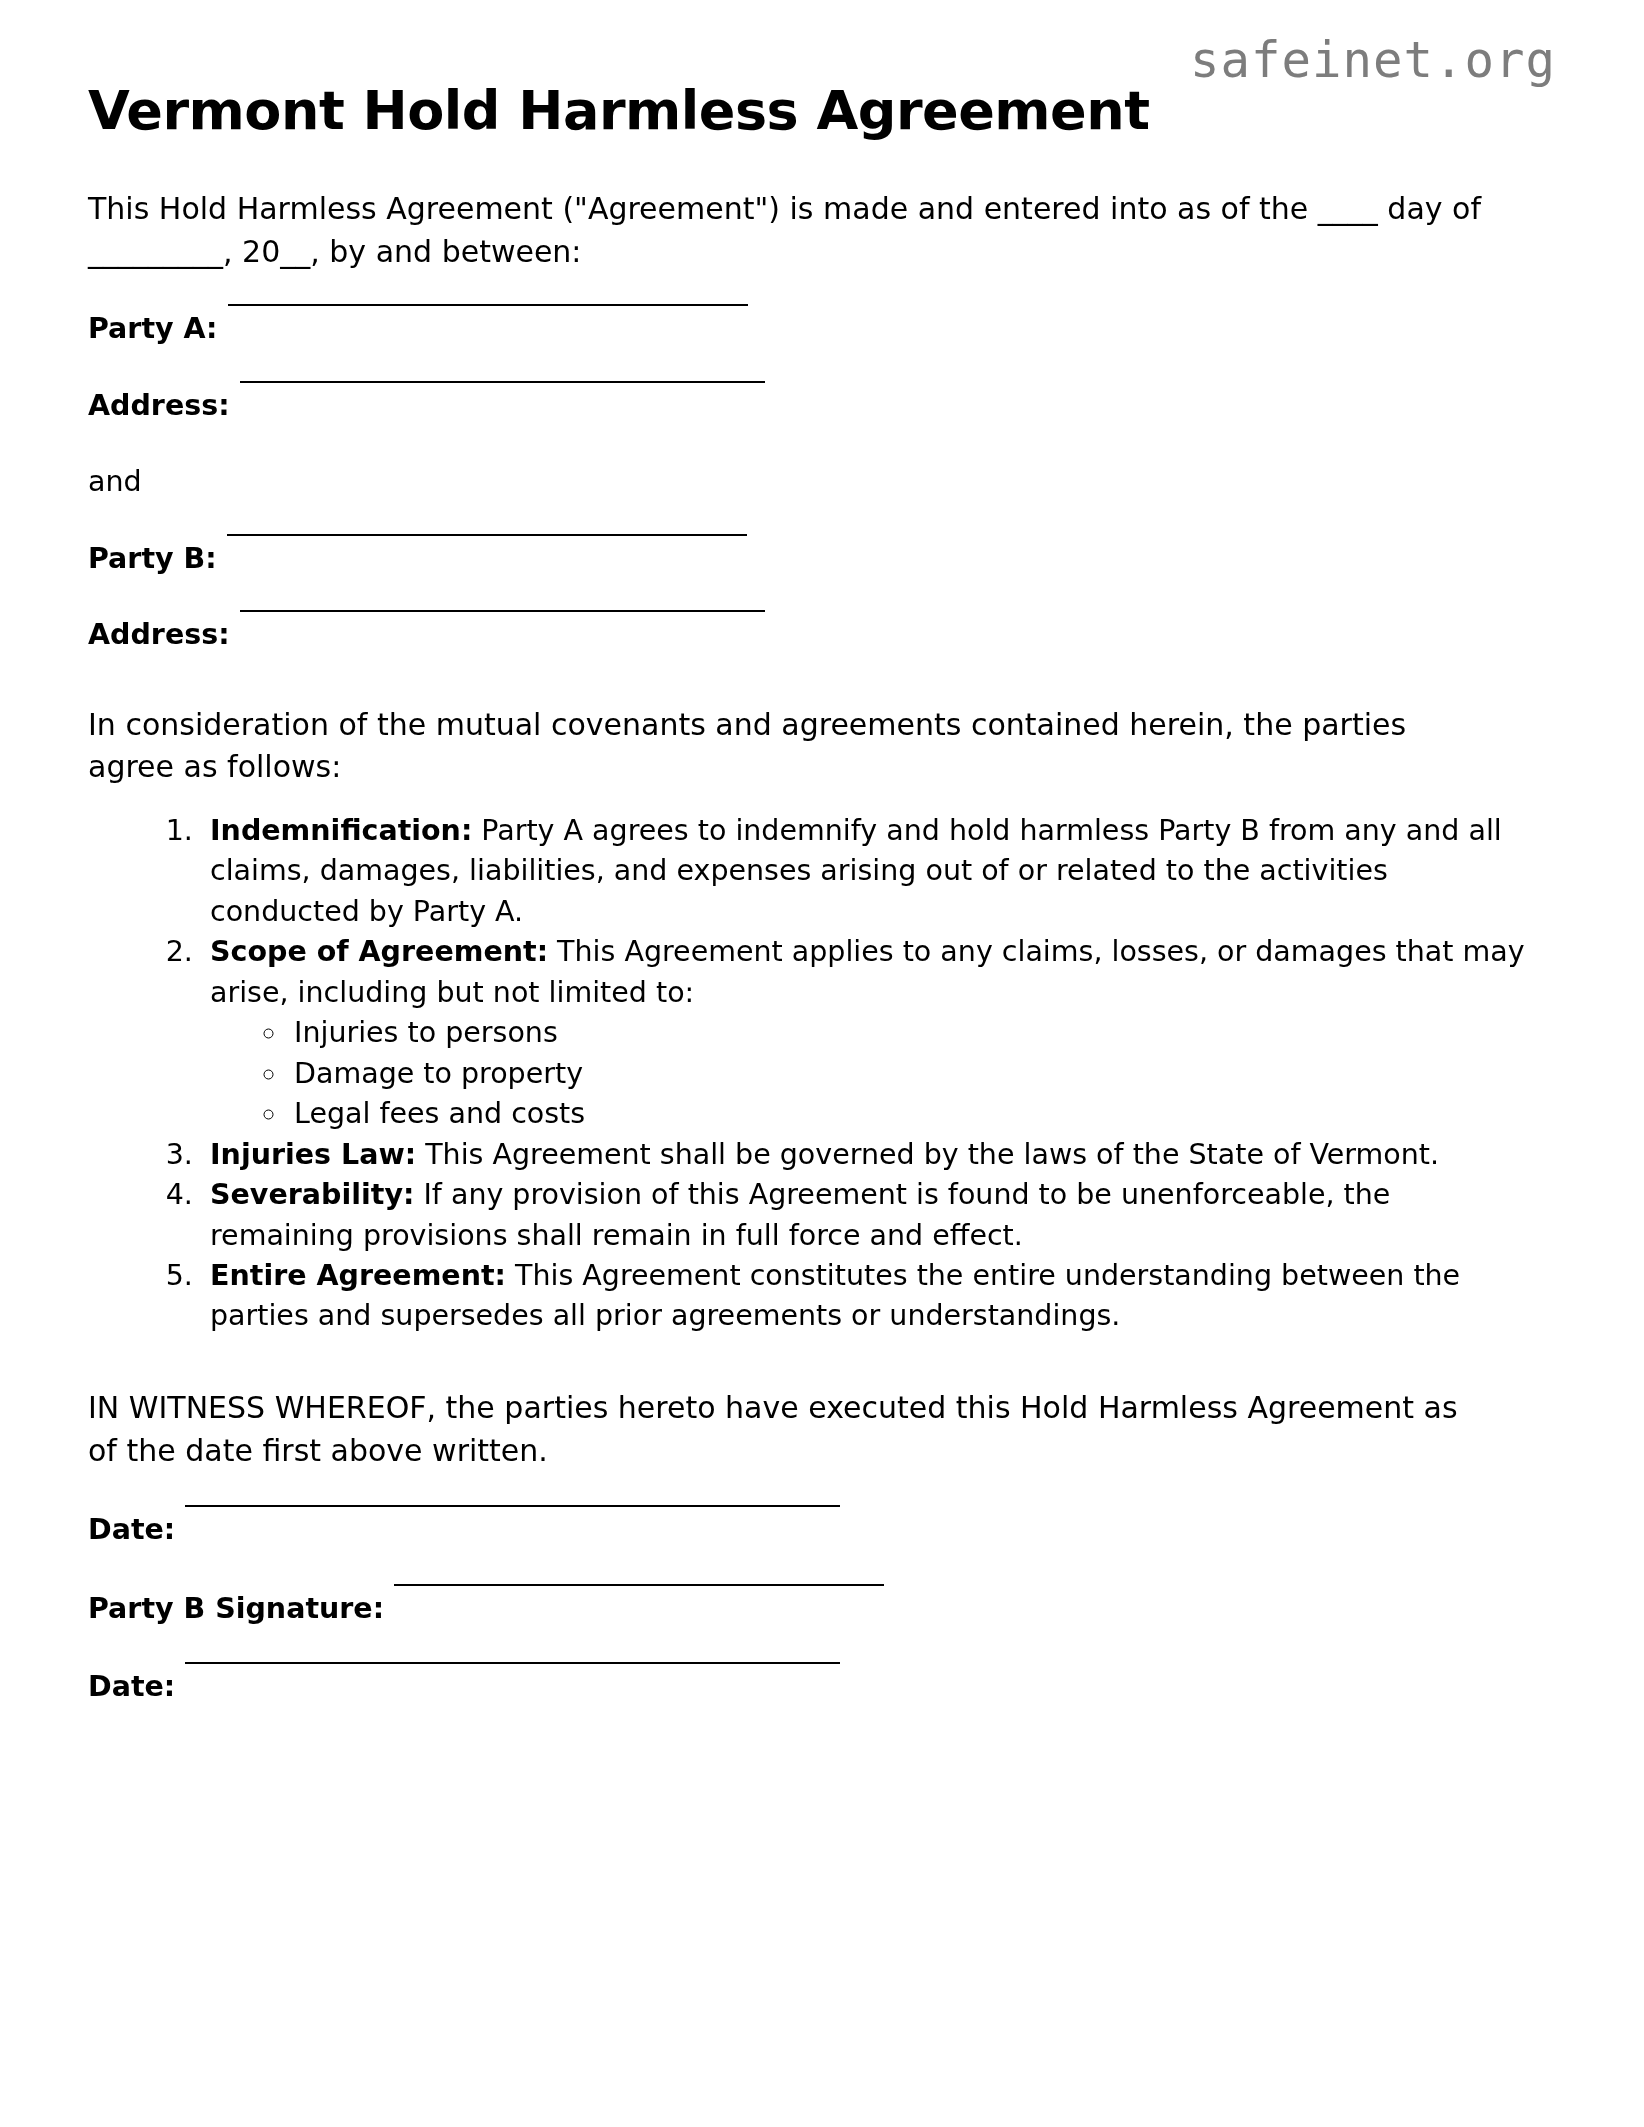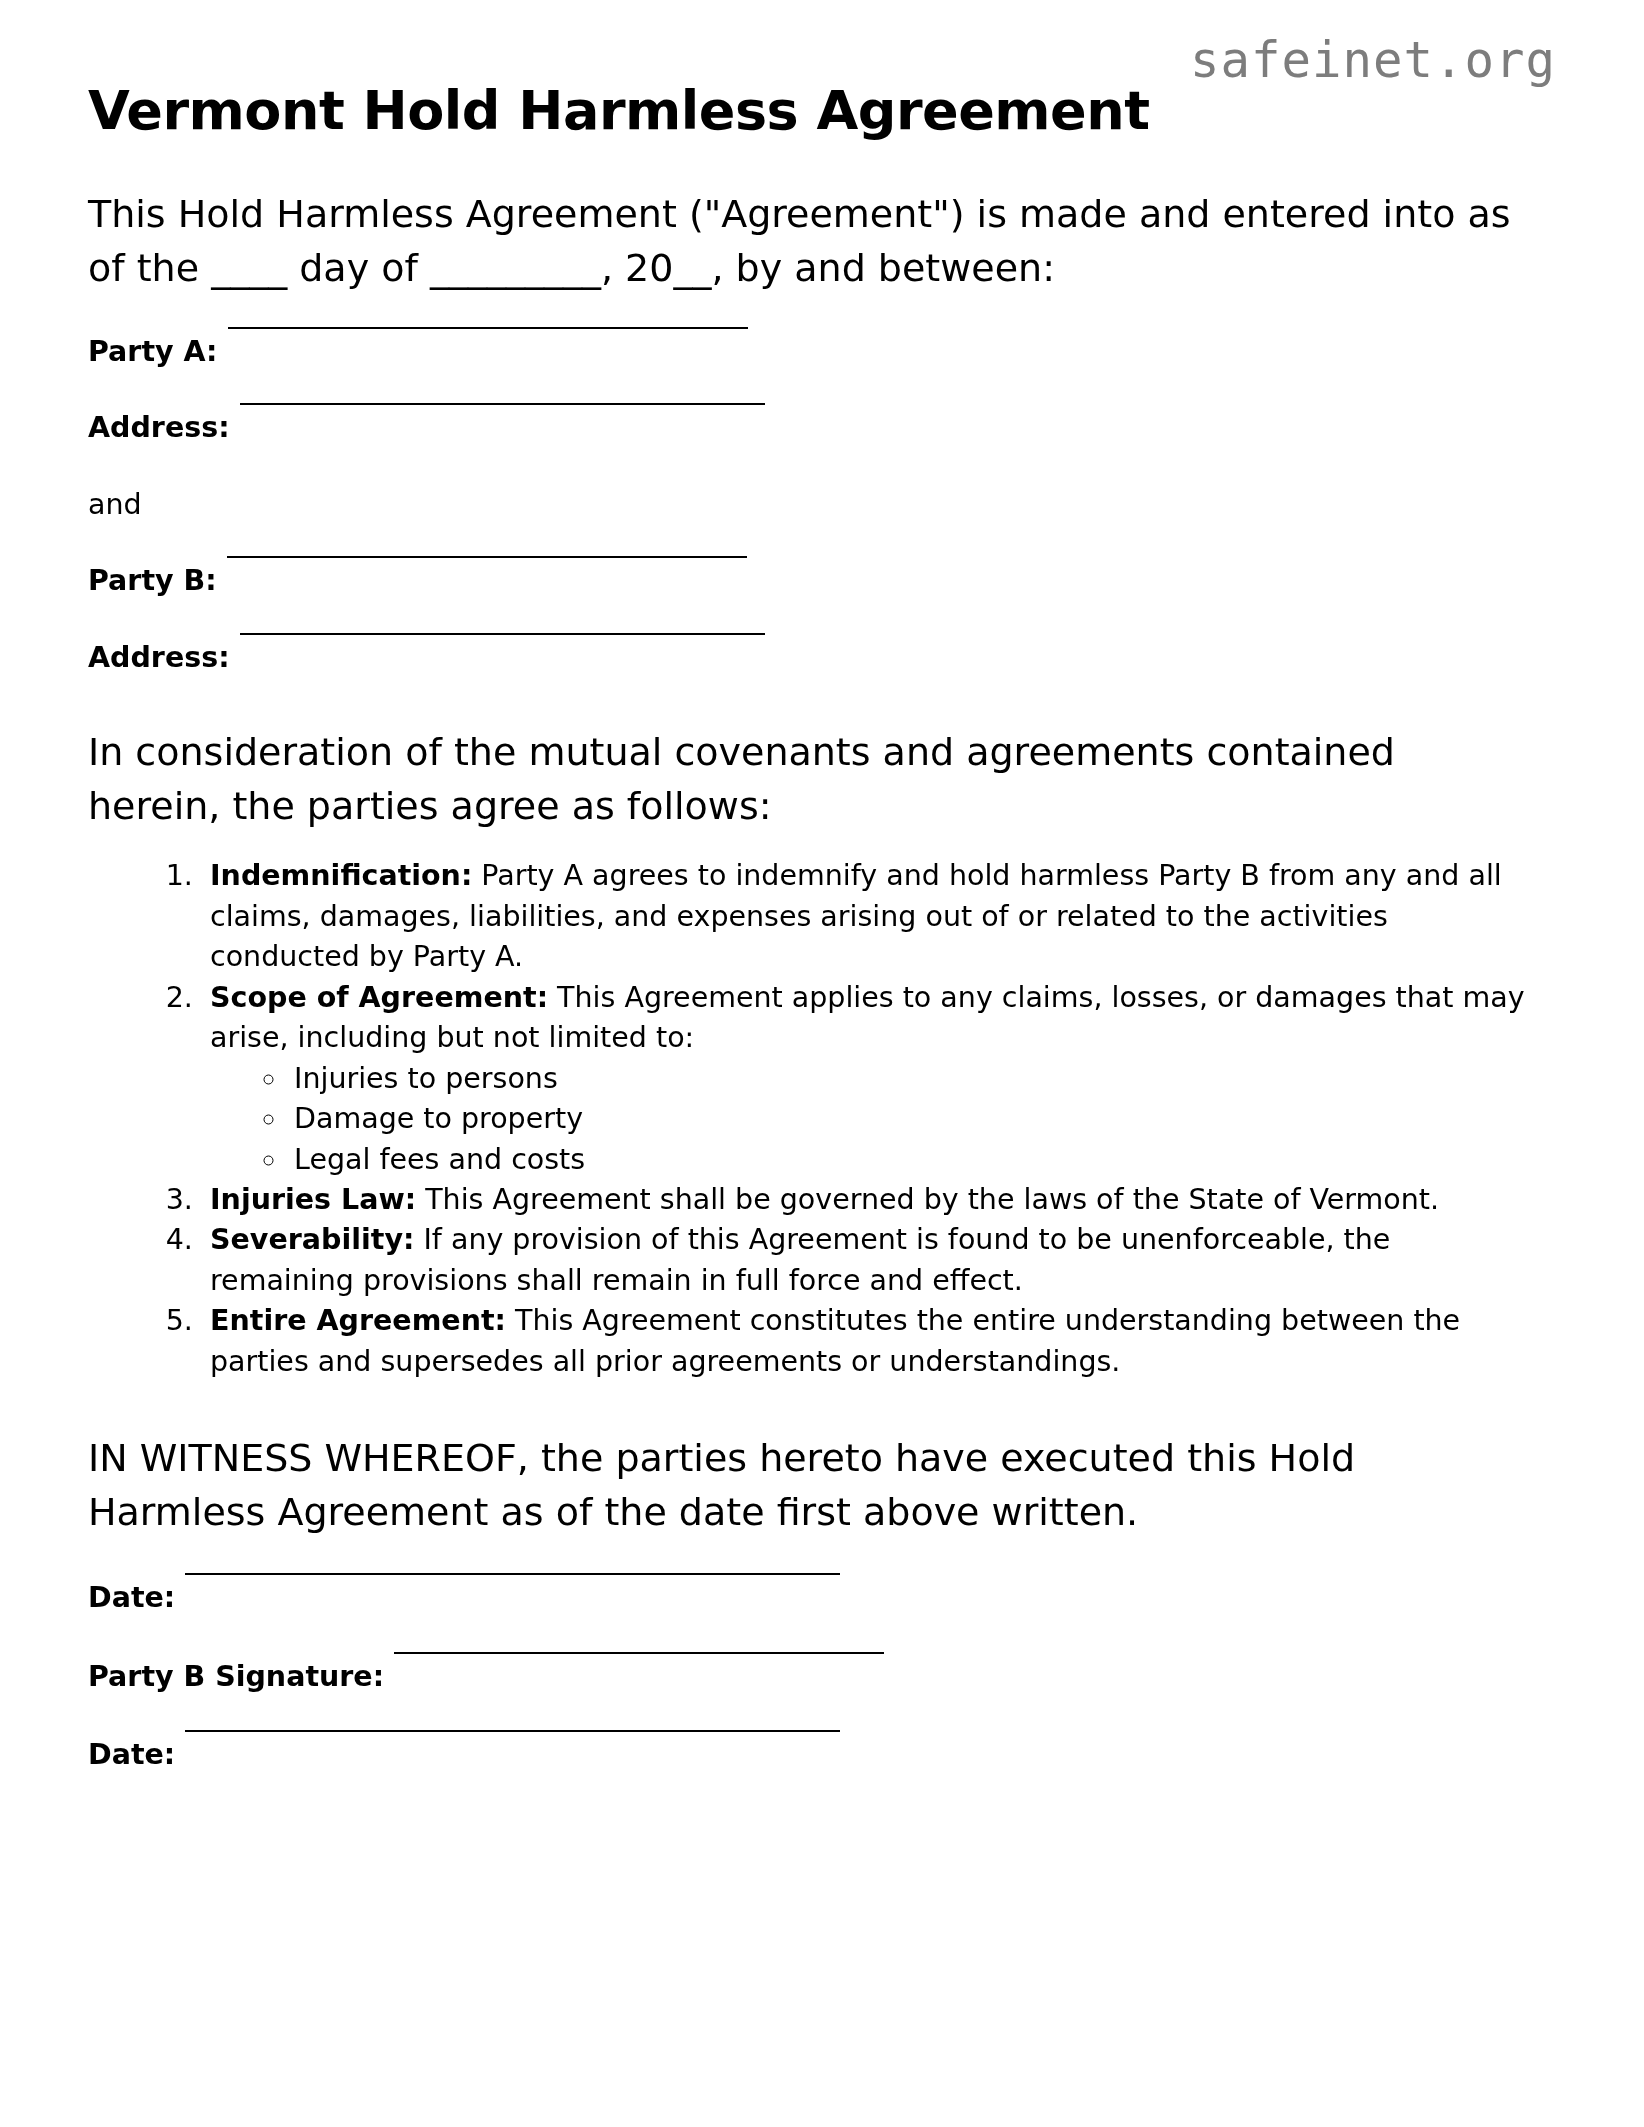--- a/index.html
+++ b/index.html
@@ -45,21 +45,21 @@
     font-family: "DejaVu Sans", sans-serif;
     font-weight: bold;
     font-size: 54px;
     line-height: 1.15;
     color: #000000;
     letter-spacing: -0.5px;
   }
 
   
   .para {
-    font-size: 38px;
+    font-size: 30px;
     line-height: 1.42;
     color: #000000;
     margin: 0;
   }
   .intro {
     margin-top: 46px;
     max-width: 1445px;
   }
   .consideration {
     margin-top: 48px;

